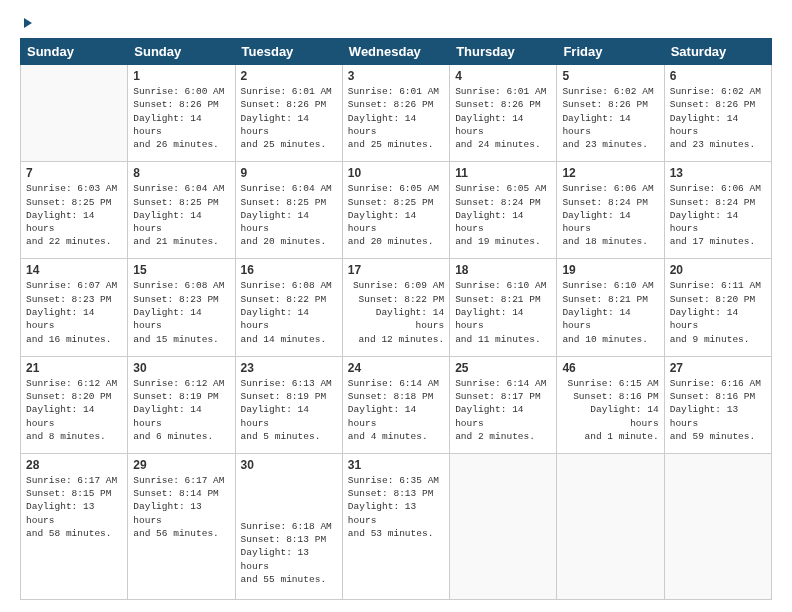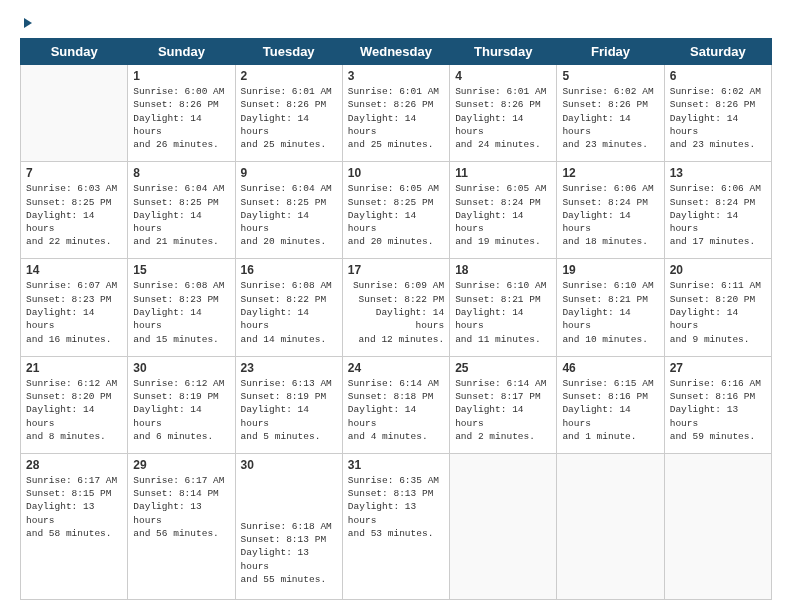--- a/index.html
+++ b/index.html
@@ -59,21 +59,21 @@
     .calendar {
       flex: 1;
       border: 1px solid #ccc;
       border-collapse: collapse;
       width: 100%;
       table-layout: fixed;
     }
     .calendar th {
       background-color: #1a5276;
       color: #fff;
-      text-align: center;
+      text-align: left;
       padding: 5px 6px;
       font-size: 13px;
       font-weight: bold;
       border: 1px solid #1a5276;
     }
     .calendar td {
       border: 1px solid #ccc;
       vertical-align: top;
       padding: 4px 5px;
       font-size: 10px;
@@ -314,21 +314,21 @@
           </td>
           <td>
             <span class="day-number">25</span>
             <div class="day-info" style="white-space: pre-line;">Sunrise: 6:14 AM
 Sunset: 8:17 PM
 Daylight: 14 hours
 and 2 minutes.</div>
           </td>
           <td>
             <span class="day-number">46</span>
-            <div class="day-info" style="white-space: pre-line;">Sunrise: 6:15 AM
+            <div class="day-info" style="white-space: pre-line; text-align: right;">Sunrise: 6:15 AM
 Sunset: 8:16 PM
 Daylight: 14 hours
 and 1 minute.</div>
           </td>
           <td>
             <span class="day-number">27</span>
             <div class="day-info" style="white-space: pre-line;">Sunrise: 6:16 AM
 Sunset: 8:16 PM
 Daylight: 13 hours
 and 59 minutes.</div>

